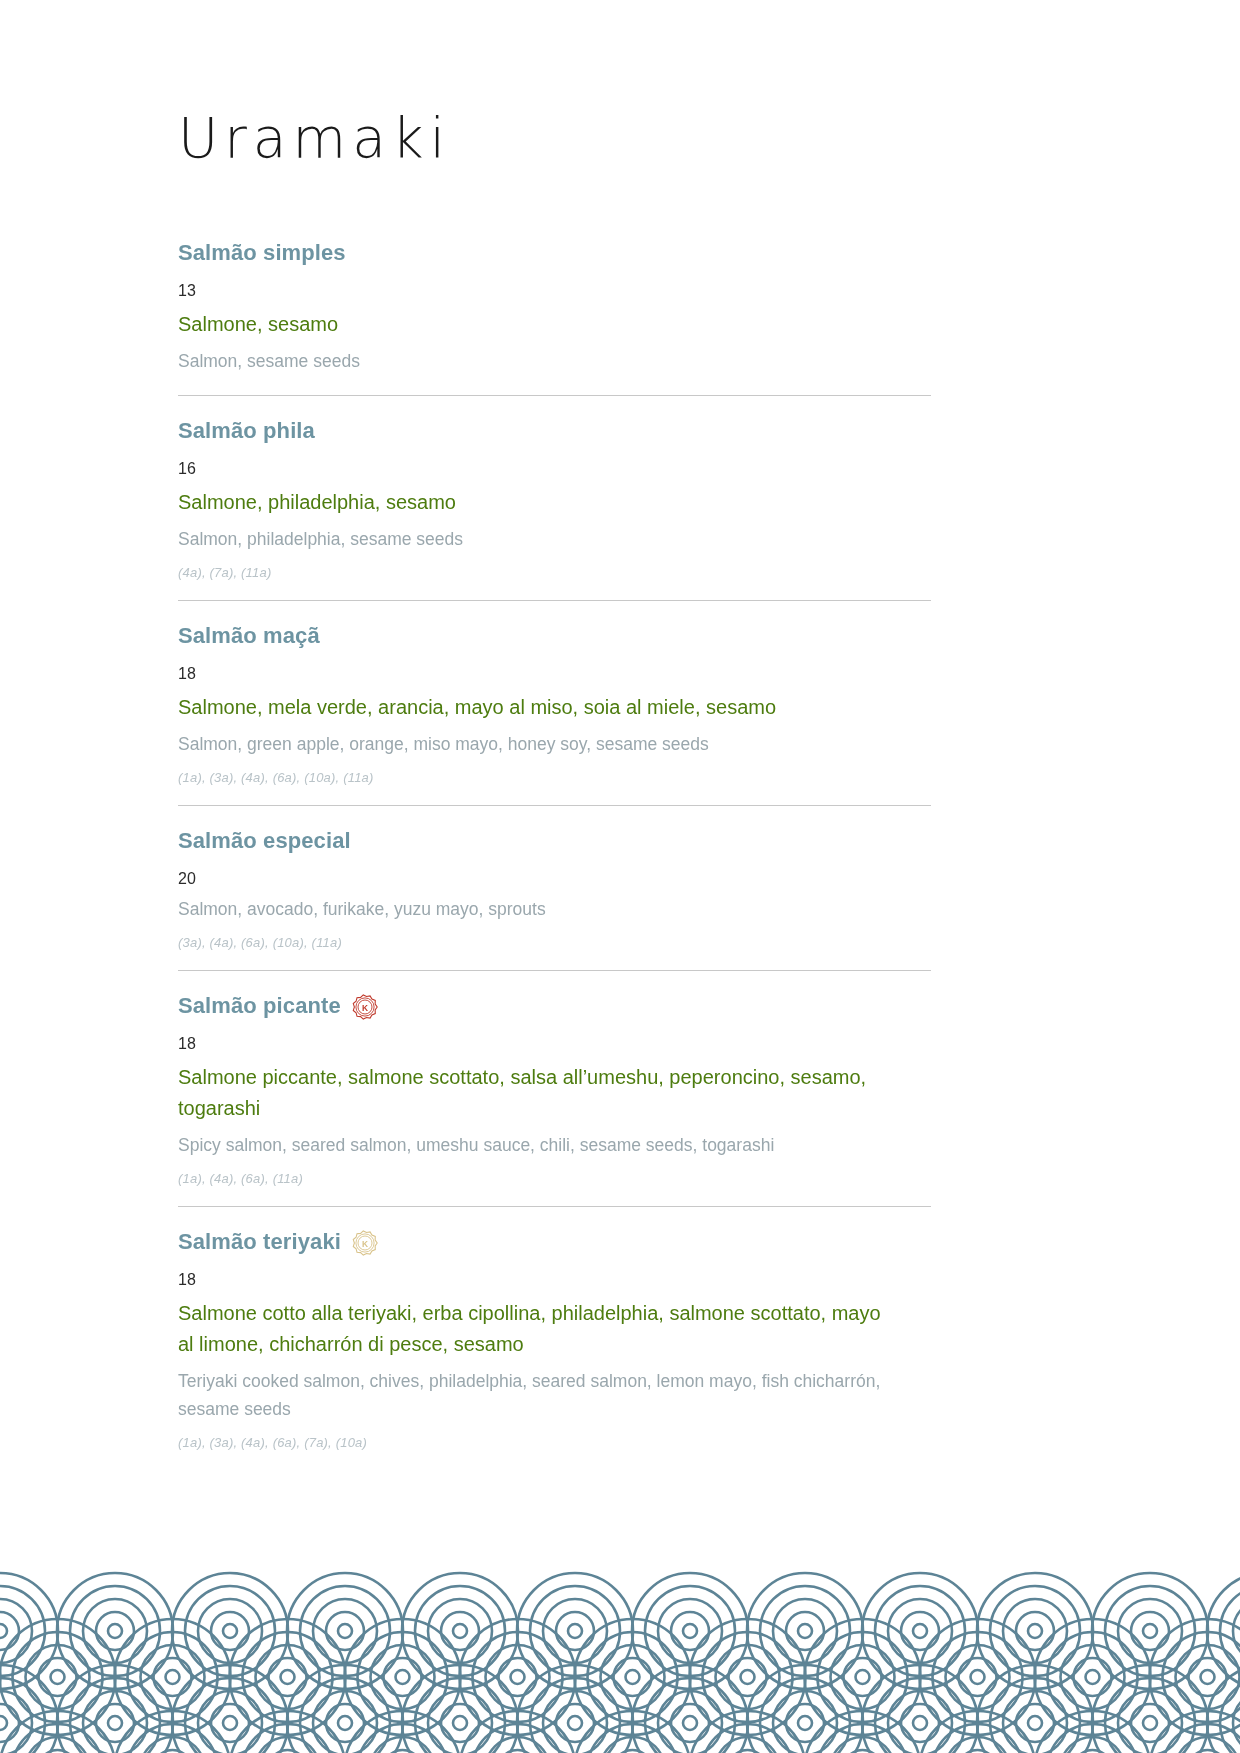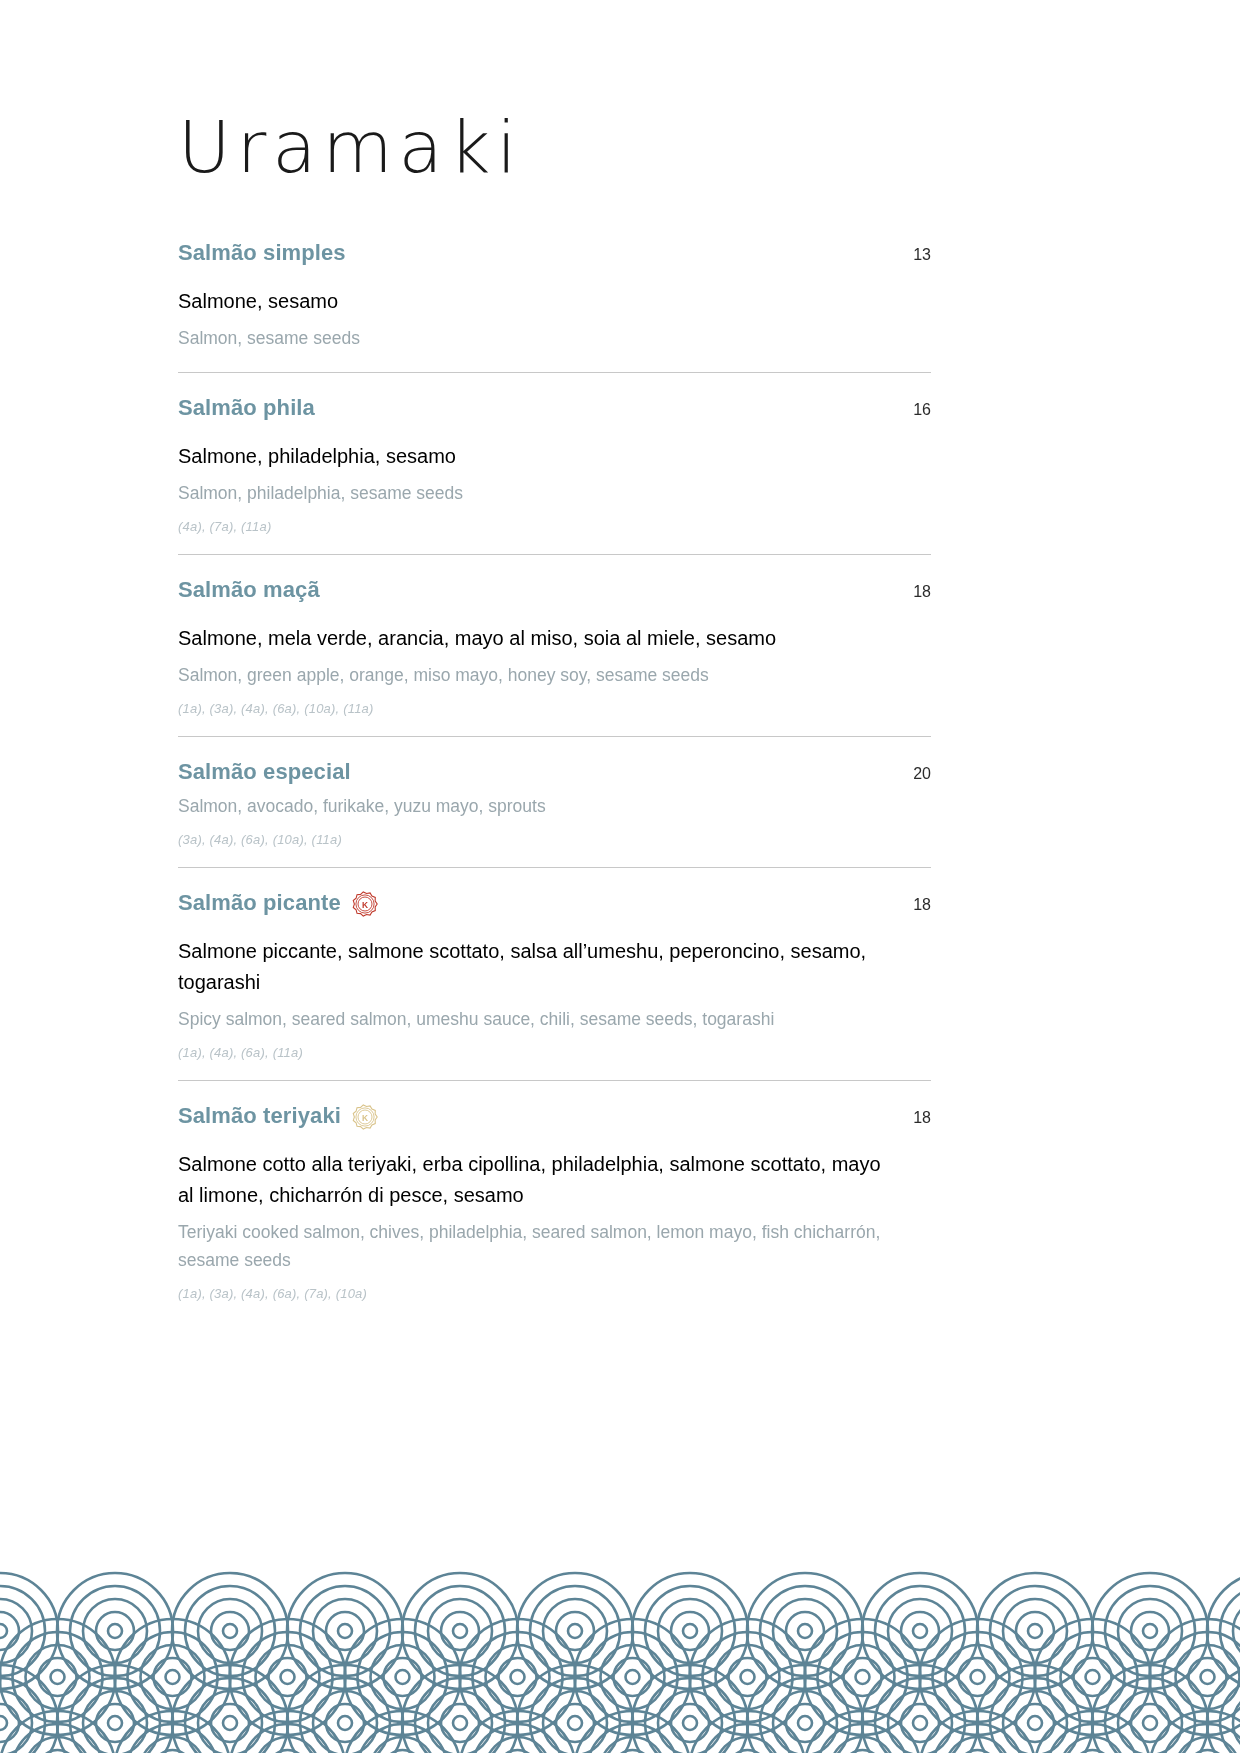--- a/index.html
+++ b/index.html
@@ -17,21 +17,21 @@
     width: 1240px;
     height: 1753px;
     background: #ffffff;
   }
 
   
   .page-title {
     position: absolute;
     left: 178px;
     top: 108px;
-    font-size: 72px;
+    font-size: 55px;
     font-weight: 300;
     letter-spacing: 6px;
     color: #1a1a1a;
     line-height: 1.1;
     font-family: "DejaVu Sans", sans-serif;
   }
 
   
   .menu {
     position: absolute;
@@ -47,22 +47,22 @@
     border-top: 1px solid #c8c8c8;
     margin: 0;
   }
 
   .item-body { padding-top: 22px; padding-bottom: 20px; }
   .menu-item:first-child .item-body { padding-top: 0; }
 
   .item-head {
     display: flex;
     align-items: baseline;
-    justify-content: space-between;
     gap: 16px;
+    flex-direction: column;
   }
 
   .name-wrap {
     display: flex;
     align-items: center;
     gap: 11px;
   }
 
   .item-name {
     font-size: 22px;
@@ -74,24 +74,24 @@
 
   .item-price {
     font-size: 16px;
     font-weight: 400;
     color: #2b2b2b;
     white-space: nowrap;
     flex: 0 0 auto;
   }
 
   .item-desc {
-    margin-top: 20px;
+    margin-top: 9px;
     font-size: 20px;
     font-weight: 400;
-    color: #000000;
+    color: #4d7c0f;
     line-height: 1.55;
     max-width: 720px;
   }
 
   .item-trans {
     margin-top: 7px;
     font-size: 17.5px;
     color: #9aa7ad;
     line-height: 1.6;
     max-width: 720px;

